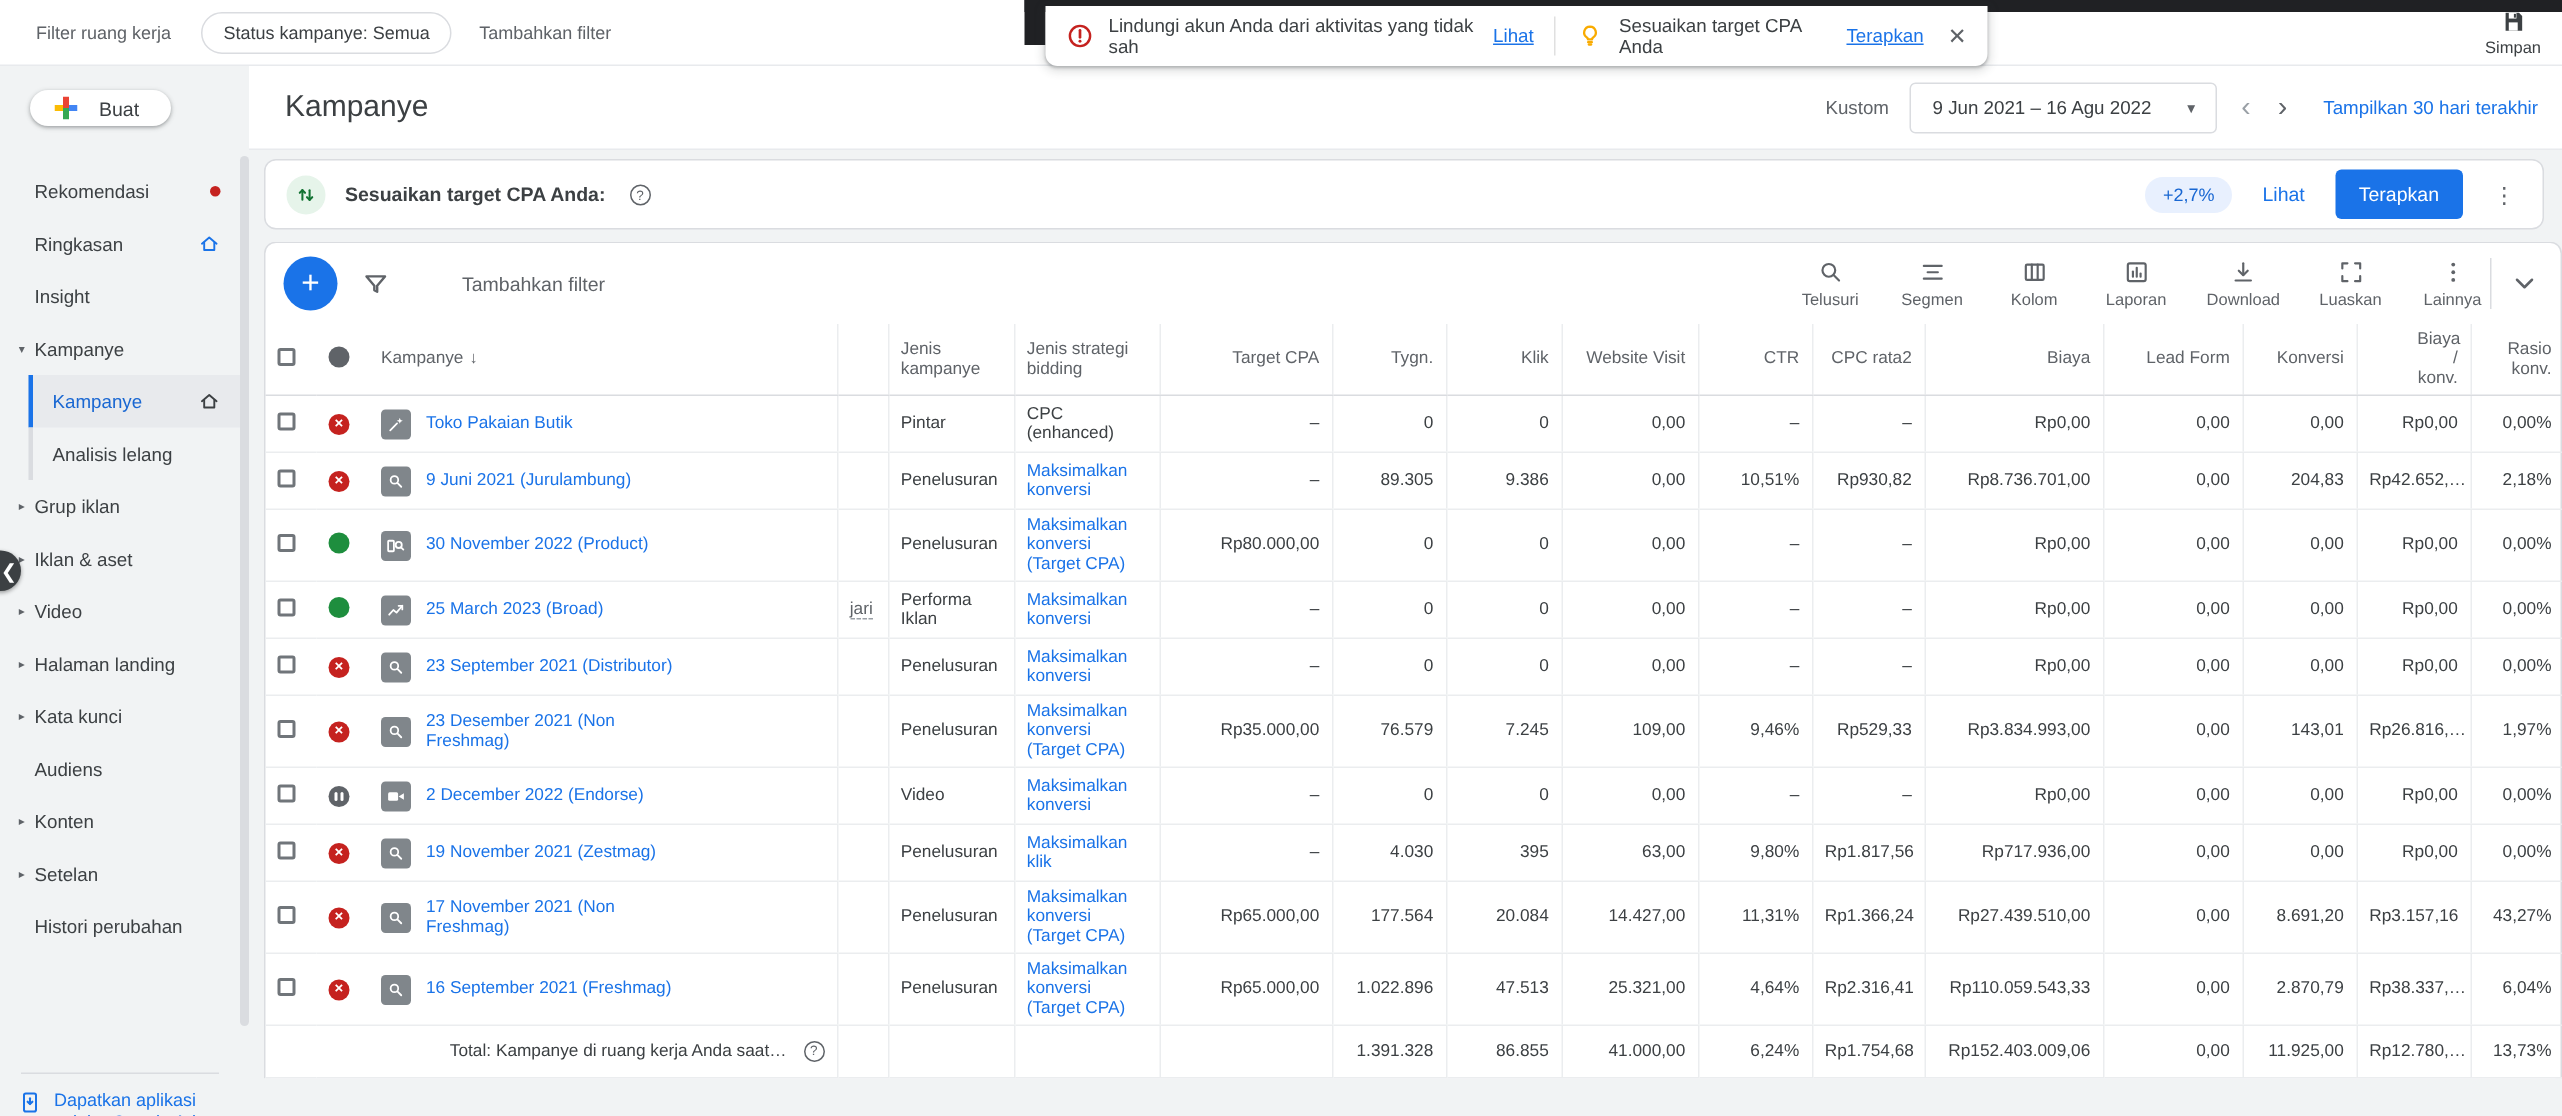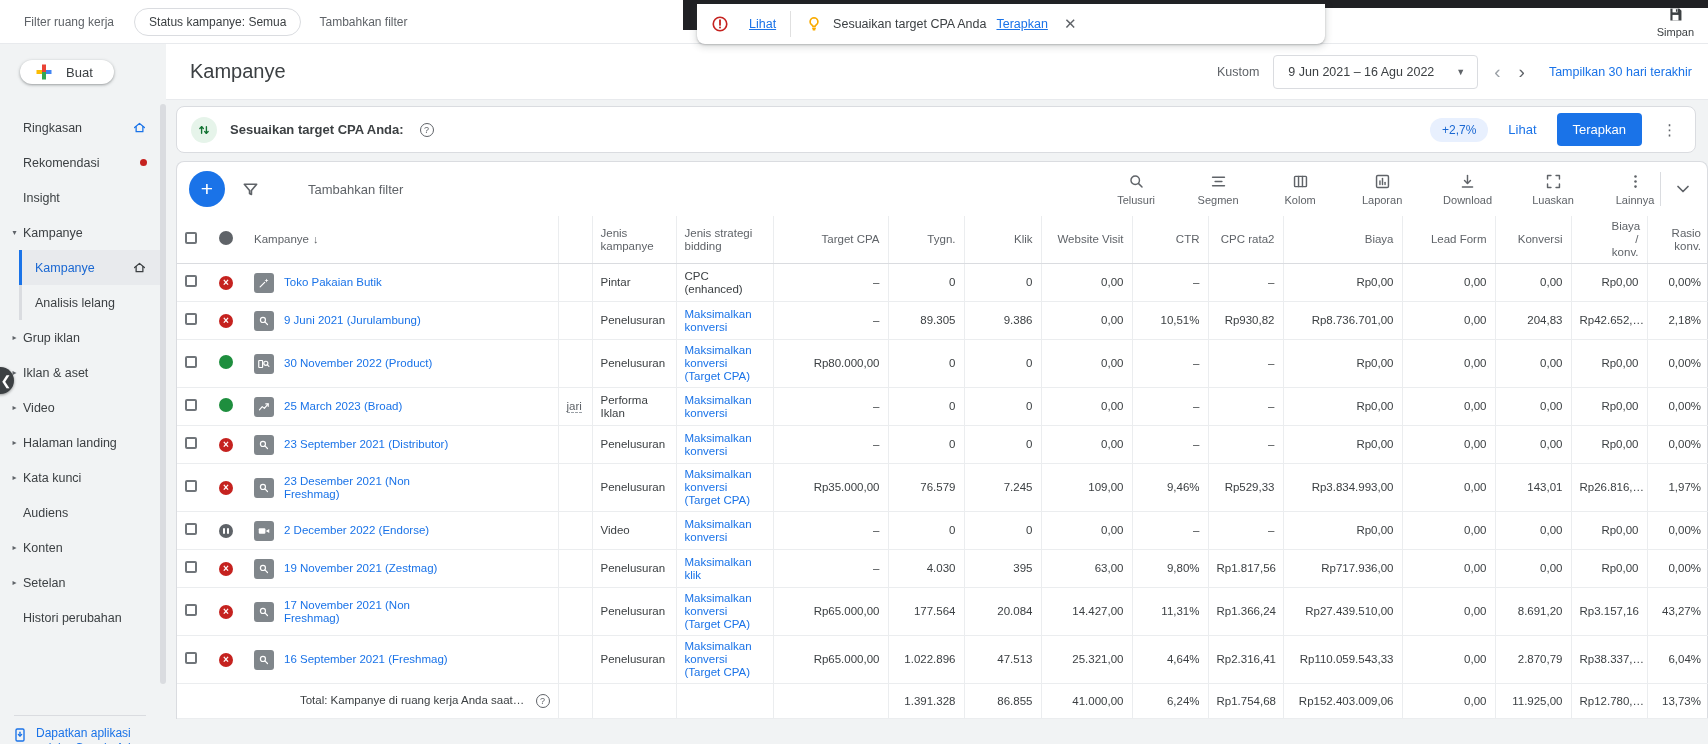--- a/index.html
+++ b/index.html
@@ -78,21 +78,21 @@
   .view-link { color:#1a73e8; margin:0 20px; cursor:pointer; }
   .apply-btn { background:#1a73e8; color:#fff; border:none; border-radius:4px; padding:9px 16px; font-size:13px; cursor:pointer; font-family:inherit; }
   .kebab { color:#5f6368; font-size:15px; margin-left:16px; cursor:pointer; letter-spacing:0; padding:0 4px; }
 
   
   .table-card { background:#fff; border:1px solid #dadce0; border-bottom:none; border-radius:8px 8px 0 0; margin-top:8px; }
   .toolbar { height:54px; display:flex; align-items:center; padding:0 8px 0 12px; }
   .plus-btn { width:36px; height:36px; border-radius:50%; background:#1a73e8; color:#fff; font-size:21px; display:flex; align-items:center; justify-content:center; cursor:pointer; flex:none; }
   .funnel-ic { width:19px; height:19px; color:#5f6368; margin-left:16px; cursor:pointer; }
   .tb-add-filter { font-size:13px; color:#5f6368; margin-left:48px; cursor:pointer; }
-  .actions { margin-left:auto; display:flex; align-items:center; gap:40px; }
+  .actions { margin-left:auto; display:flex; align-items:center; gap:26px; }
   .action { display:flex; flex-direction:column; align-items:center; gap:4px; font-size:11px; color:#5f6368; cursor:pointer; min-width:42px; }
   .action .ic { width:17px; height:17px; }
   .tbar-sep { width:1px; height:34px; background:#dadce0; margin:0 12px 0 4px; }
   .tbl-collapse { width:20px; height:20px; color:#5f6368; cursor:pointer; margin-right:6px; }
 
   table { border-collapse:collapse; table-layout:fixed; width:1532px; font-size:11.5px; color:#3c4043; }
   th { font-weight:400; color:#5f6368; border-bottom:1px solid #dadce0; padding:4px 8px; height:38px; vertical-align:middle; line-height:13px; }
   td { border-bottom:1px solid #ebedef; padding:4px 8px; height:38px; vertical-align:middle; line-height:13px; }
   .bl { border-left:1px solid #ebedef; }
   .sort { margin-left:4px; color:#5f6368; font-size:11px; }
@@ -136,20 +136,21 @@
 <div class="dark-tab"></div>
 
 <div class="toast">
   <span class="ic">
     <svg viewBox="0 0 20 20">
         <circle cx="10" cy="10" r="7.5" stroke="#c5221f" stroke-width="1.8"></circle>
         <line x1="10" y1="5.8" x2="10" y2="11" stroke="#c5221f" stroke-width="2"></line>
         <circle cx="10" cy="13.9" r="1.1" fill="#c5221f" stroke="none"></circle>
       </svg>
   </span>
+  <span>Lindungi akun Anda dari aktivitas yang tidak sah</span>
   <a>Lihat</a>
   <span class="toast-sep"></span>
   <span class="ic">
     <svg viewBox="0 0 20 20">
         <path d="M10 3a4.4 4.4 0 0 1 2.3 8.1c-.5.3-.8.9-.8 1.4H8.5c0-.5-.3-1.1-.8-1.4A4.4 4.4 0 0 1 10 3z" stroke="#f9ab00"></path>
         <line x1="8.6" y1="14.6" x2="11.4" y2="14.6" stroke="#f9ab00"></line>
         <line x1="9.1" y1="16.3" x2="10.9" y2="16.3" stroke="#f9ab00"></line>
       </svg>
   </span>
   <span>Sesuaikan target CPA Anda</span>
@@ -167,32 +168,32 @@
             <rect x="8" y="10" width="4" height="7.5" fill="#34a853" stroke="none"></rect>
             <rect x="2.5" y="8" width="5.5" height="4" fill="#fbbc04" stroke="none"></rect>
             <rect x="12" y="8" width="5.5" height="4" fill="#4285f4" stroke="none"></rect>
           </svg>
       </span>
       <span>Buat</span>
     </div>
     <div class="nav">
         <div class="nav-item">
           <span class="nav-arrow"></span>
+          <span class="nav-label">Rekomendasi</span>
+          <span class="nav-trail dot"></span>
+        </div>
+        <div class="nav-item">
+          <span class="nav-arrow"></span>
           <span class="nav-label">Ringkasan</span>
           <span class="nav-trail home-blue">
             <svg viewBox="0 0 20 20">
               <path d="M3.5 10L10 4.5L16.5 10"></path>
               <path d="M5.5 8.8V15.5h9V8.8"></path>
             </svg>
           </span>
-        </div>
-        <div class="nav-item">
-          <span class="nav-arrow"></span>
-          <span class="nav-label">Rekomendasi</span>
-          <span class="nav-trail dot"></span>
         </div>
         <div class="nav-item">
           <span class="nav-arrow"></span>
           <span class="nav-label">Insight</span>
         </div>
         <div class="nav-item">
           <span class="nav-arrow">▾</span>
           <span class="nav-label">Kampanye</span>
         </div>
         <div class="nav-item sub selected">

